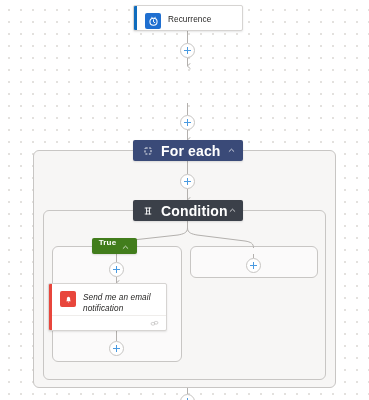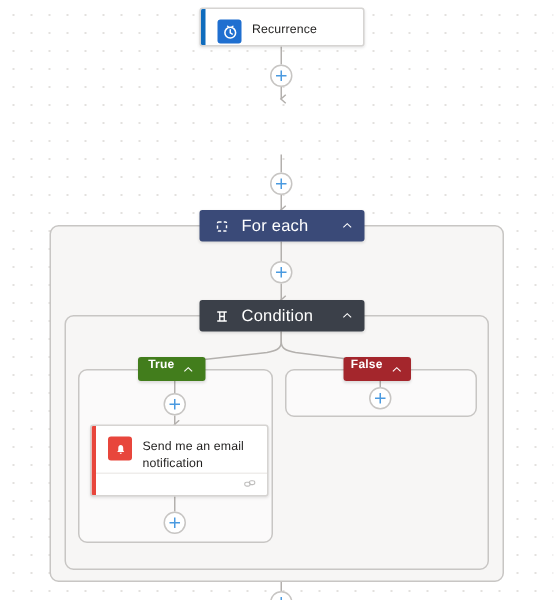--- a/index.html
+++ b/index.html
@@ -98,42 +98,42 @@
     height: 14px;
     border-top: 1px solid #efedeb;
     display: flex;
     align-items: center;
     justify-content: flex-end;
     padding-right: 7px;
   }
 
   #card-recurrence { left: 133px; top: 5px;  width: 110px; height: 26px; }
   #card-listrows   { left: 133px; top: 66px; width: 110px; height: 37px; }
-  #card-email      { left: 60px;  top: 283px; width: 119px; height: 48px; }
+  #card-email      { left: 48px;  top: 283px; width: 119px; height: 48px; font-style: italic; }
 
   
   .scopebar {
     position: absolute;
     display: flex;
     align-items: center;
     border-radius: 2px;
     box-sizing: border-box;
     box-shadow: 0 1px 2px rgba(0,0,0,0.12);
     padding: 0 7px 0 9px;
   }
   .scopebar .sglyph {
     width: 11px; height: 11px;
     flex: 0 0 11px;
     margin-right: 8px;
     display: flex; align-items: center; justify-content: center;
   }
   .scopebar .stitle {
-    font-size: 11px;
+    font-size: 14px;
     color: #ffffff;
-    font-weight: normal;
+    font-weight: bold;
     letter-spacing: 0.15px;
     flex: 1 1 auto;
   }
   .scopebar .chev { flex: 0 0 9px; display:flex; align-items:center; }
 
   #bar-foreach   { left: 133px; top: 140px; width: 110px; height: 21px; background: #3a4a78; }
   #bar-condition { left: 133px; top: 200px; width: 110px; height: 21px; background: #3b4049; }
 
   
   .pill {
@@ -276,28 +276,20 @@
 
   <div class="pill" id="pill-true">
     <span class="ptitle">True</span>
     <span>
       <svg width="9" height="9" viewBox="0 0 16 16">
         <path d="M3.4 10 L8 5.6 L12.6 10" fill="none" stroke="#ffffff" stroke-width="1.3"></path>
       </svg>
     </span>
   </div>
 
-  <div class="pill" id="pill-false">
-    <span class="ptitle">False</span>
-    <span>
-      <svg width="9" height="9" viewBox="0 0 16 16">
-        <path d="M3.4 10 L8 5.6 L12.6 10" fill="none" stroke="#ffffff" stroke-width="1.3"></path>
-      </svg>
-    </span>
-  </div>
 
   <div class="card" id="card-email">
     <div class="accent" style="background:#e8463c"></div>
     <div class="cardhead">
       <div class="glyph" style="background:#e8463c">
         <svg width="11" height="11" viewBox="0 0 16 16">
           <path d="M4.6 10.6 L11.4 10.6 L10.4 9.2 L10.4 6.8
                    C10.4 5.1 9.3 3.9 8 3.9 C6.7 3.9 5.6 5.1 5.6 6.8
                    L5.6 9.2 Z" fill="#ffffff"></path>
           <path d="M7 11.4 C7 12.1 7.4 12.5 8 12.5 C8.6 12.5 9 12.1 9 11.4 Z" fill="#ffffff"></path>

